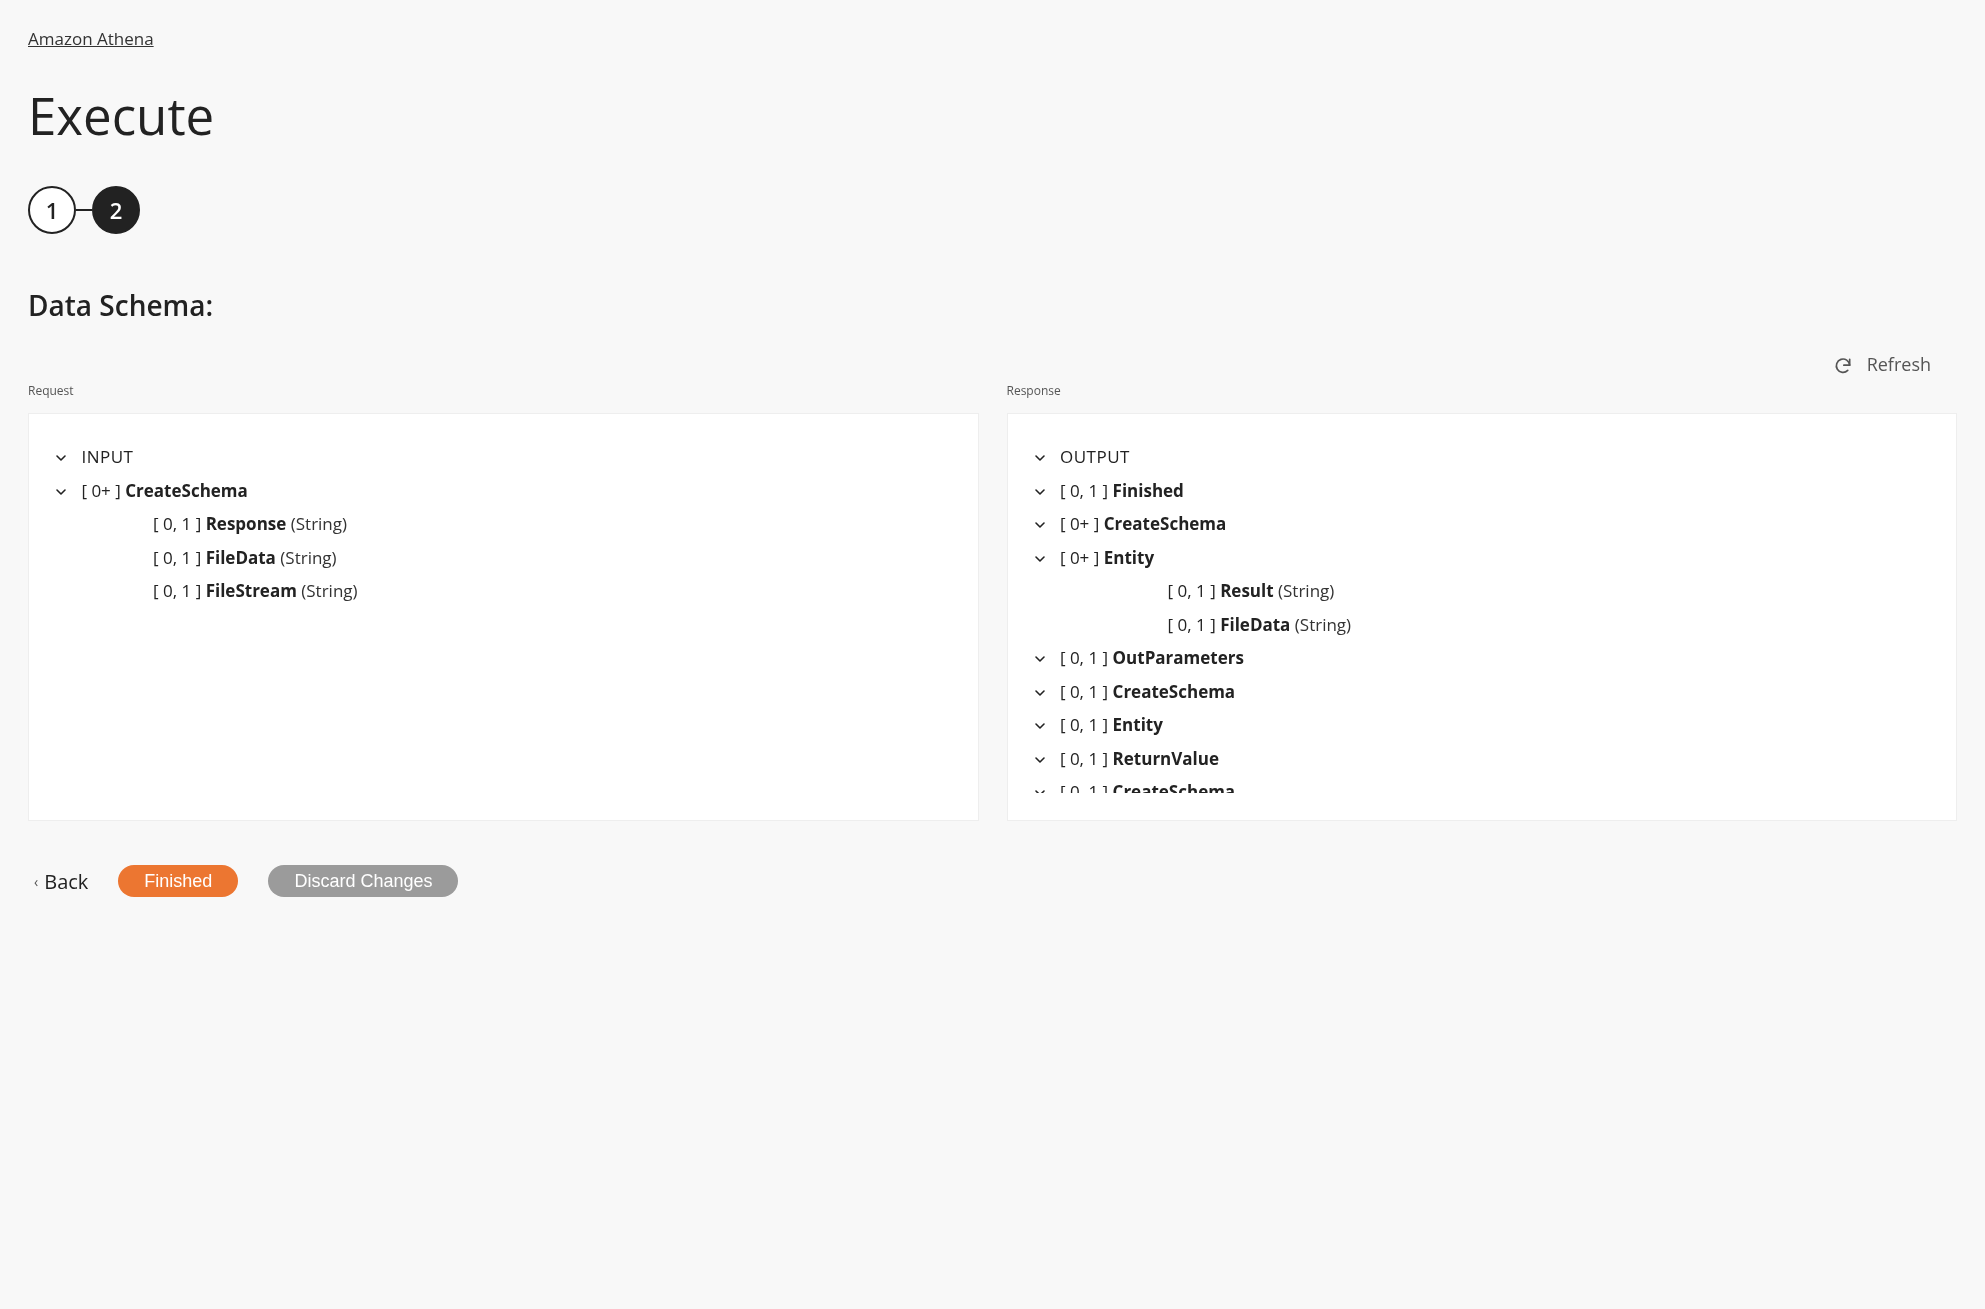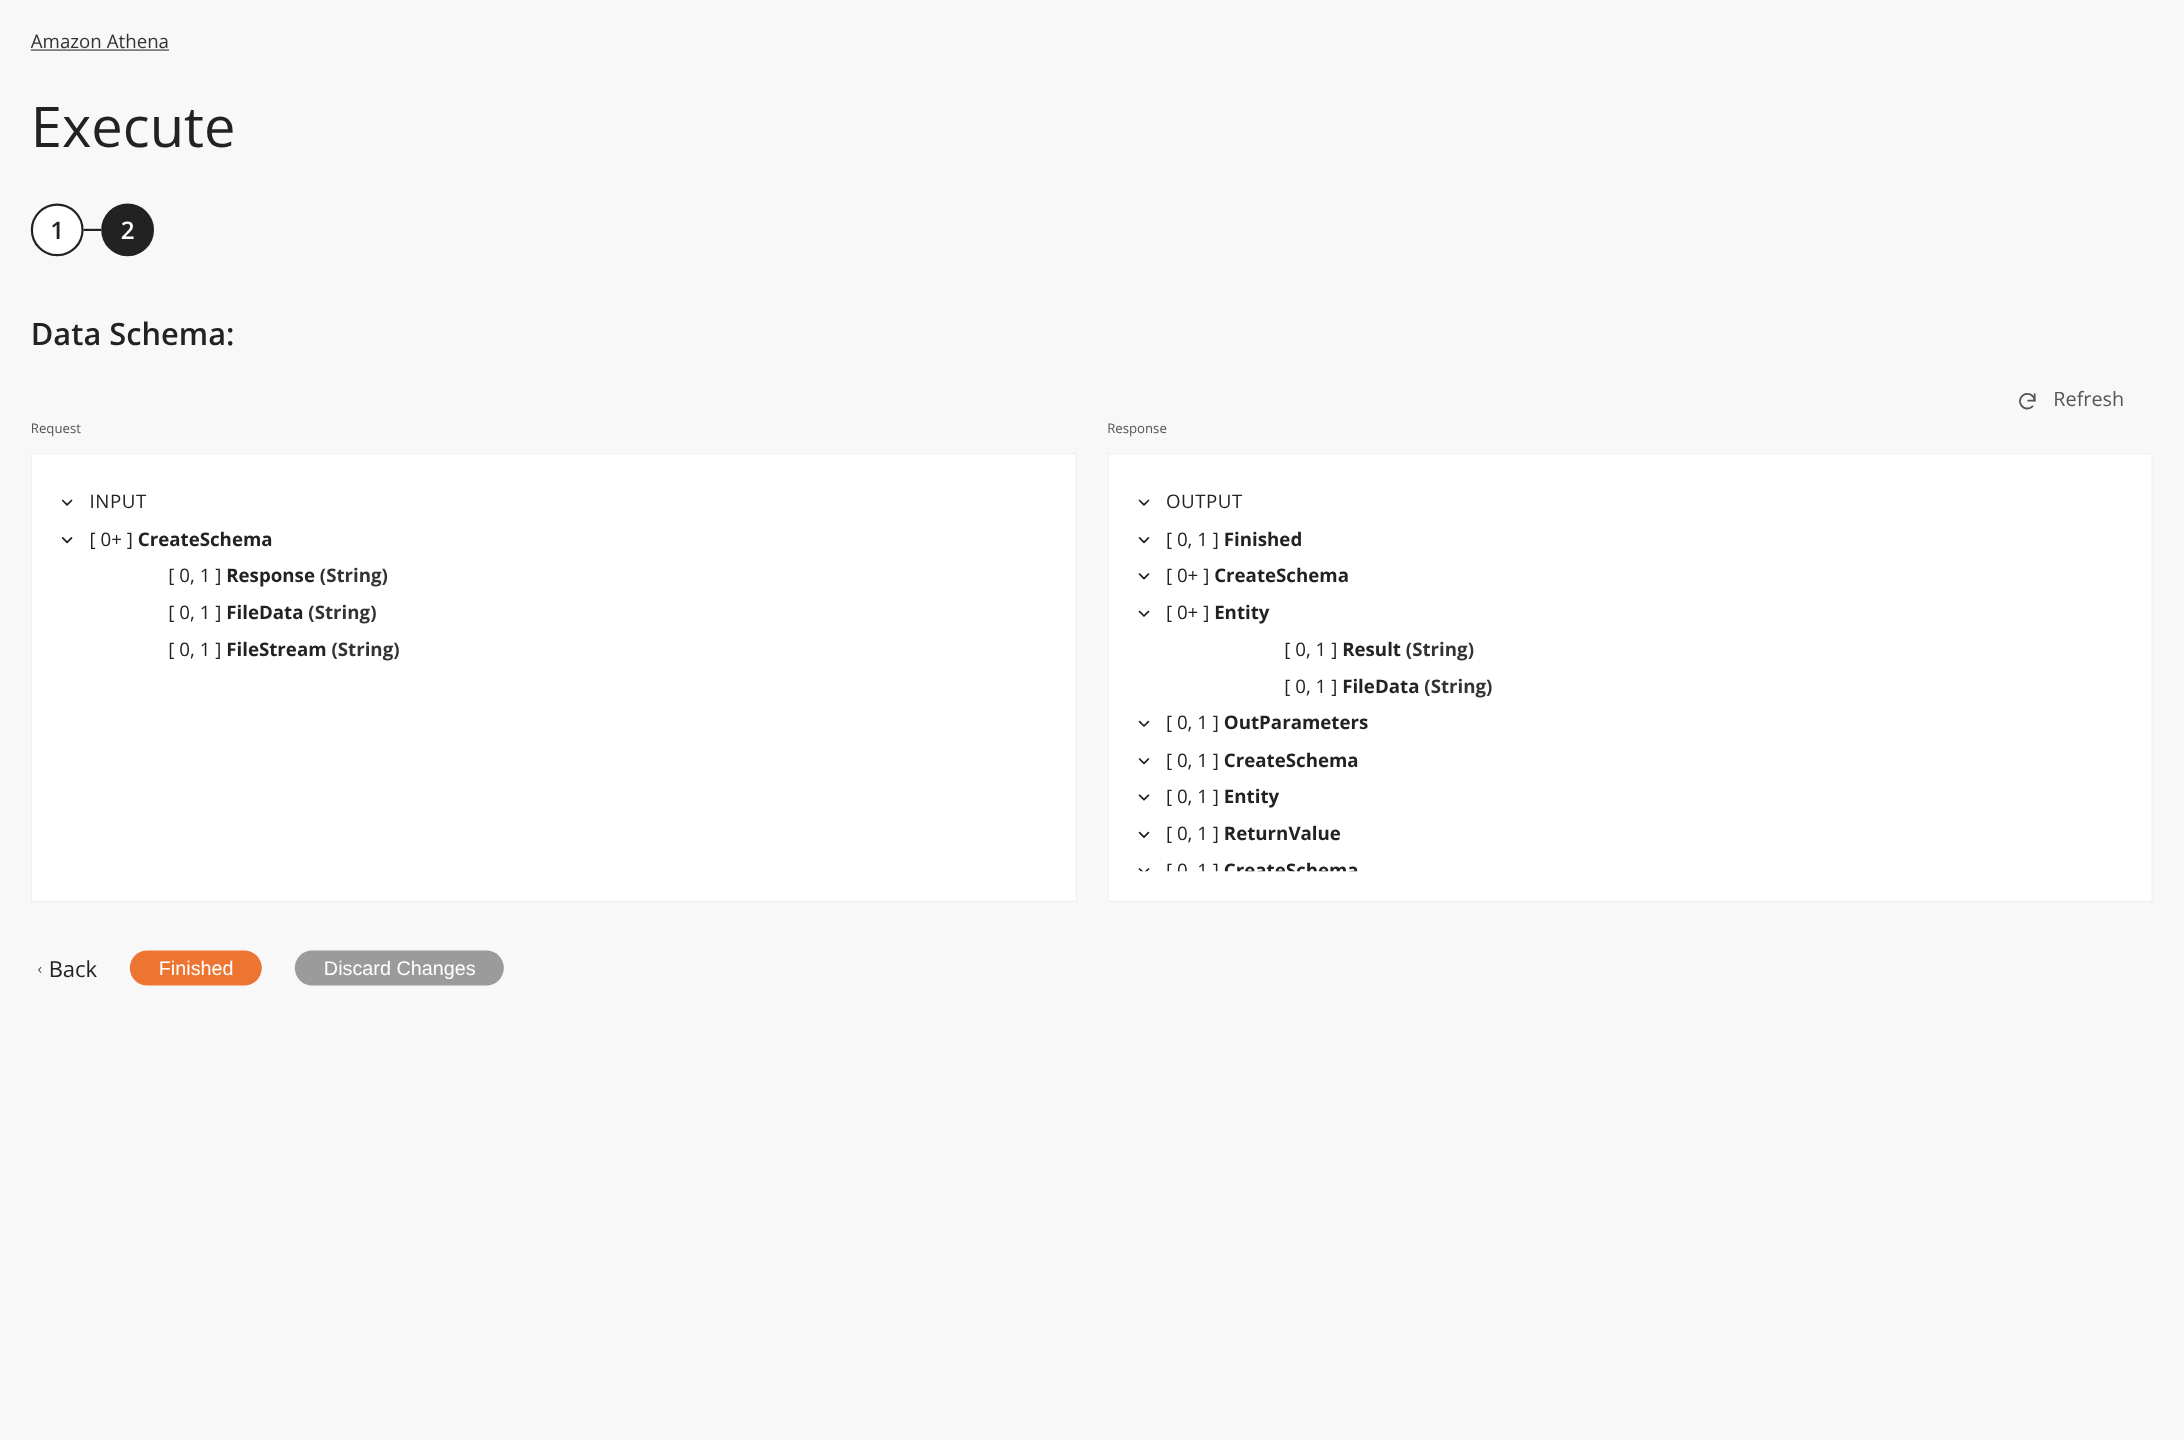--- a/index.html
+++ b/index.html
@@ -118,21 +118,21 @@
   .l0 { padding-left: 36px; }
   .l1 { padding-left: 54px; }
   .l2 { padding-left: 76px; }
   .l3 { padding-left: 94px; }
   .l4 { padding-left: 112px; }
   .l2.nochev { padding-left: 100px; }
   .l4.nochev { padding-left: 136px; }
   .root-lbl { letter-spacing: 0.5px; }
   .card { }
   .bold { font-weight: 700; }
-  .type { color: #333; font-weight: 700; text-align: center; }
+  .type { color: #333; font-weight: 400; text-align: center; }
   .partial { overflow:hidden; height: 18px; }
   .footer {
     margin-top: 44px;
     display: flex;
     align-items: center;
     gap: 30px;
     padding-left: 6px;
   }
   .back-btn {
     display: inline-flex;

